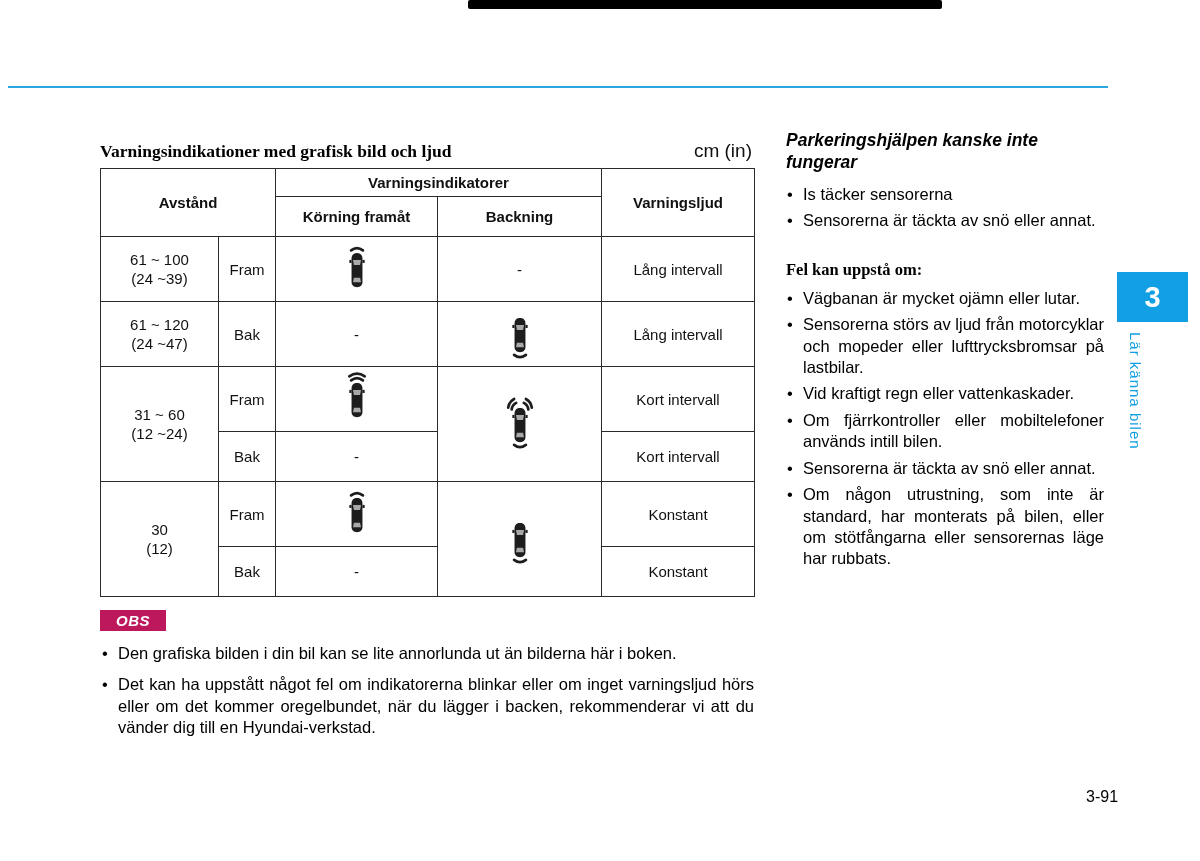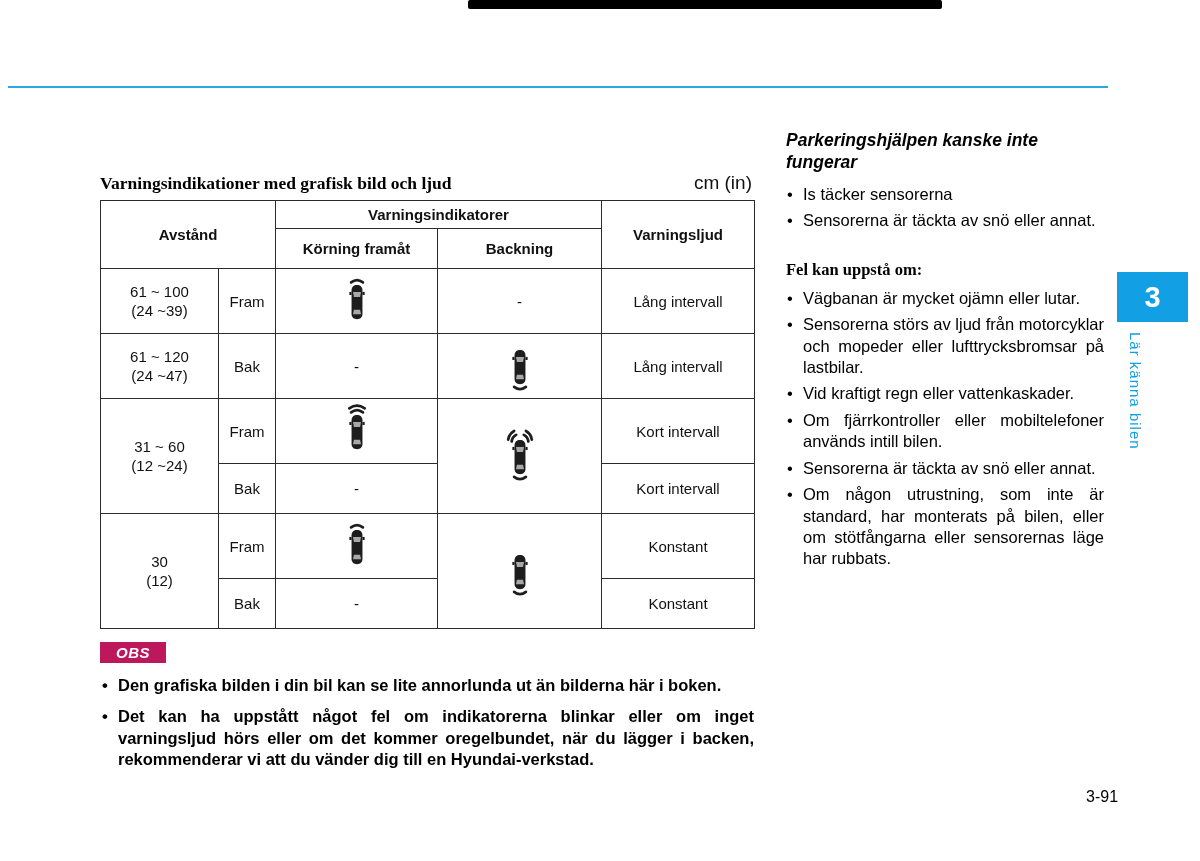--- a/index.html
+++ b/index.html
@@ -6,21 +6,21 @@
   html, body { background: #ffffff; }
   body {
     width: 1200px; height: 861px; position: relative; overflow: hidden;
     font-family: "Liberation Sans", sans-serif; color: #111;
   }
   .redaction-bar { position: absolute; left: 468px; top: 0; width: 474px; height: 9px; background: #000; border-radius: 2px; }
   .top-rule { position: absolute; left: 8px; top: 86px; width: 1100px; height: 2px; background: #2aa7df; }
 
   
   .main { position: absolute; left: 100px; top: 140px; width: 654px; }
-  .title-row { display: flex; justify-content: space-between; align-items: flex-end; margin-bottom: 6px; margin-top: 32px; }
+  .title-row { display: flex; justify-content: space-between; align-items: flex-end; margin-bottom: 6px; }
   .section-title { font-family: "Liberation Serif", serif; font-weight: bold; font-size: 17.5px; color: #000; }
   .unit-label { font-size: 19px; color: #111; padding-right: 2px; }
 
   table.ind-table { border-collapse: collapse; table-layout: fixed; width: 654px; }
   .ind-table th, .ind-table td {
     border: 1px solid #2b2b2b; text-align: center; vertical-align: middle;
     font-size: 15px; color: #111; padding: 2px 4px;
   }
   .ind-table thead th { font-weight: bold; }
   .ind-table tr.hrow1 th { height: 28px; }
@@ -31,21 +31,21 @@
   .car { display: inline-block; line-height: 0; }
 
   .obs-badge {
     display: inline-block; margin: 13px 0 12px 0; padding: 2px 16px;
     background: #be185d; color: #fff; font-style: italic; font-weight: bold;
     font-size: 15px; letter-spacing: 0.5px;
   }
   ul.note-list { list-style: none; }
   ul.note-list li {
     position: relative; padding-left: 18px; margin-bottom: 9px;
-    font-weight: bold; font-size: 16.5px; line-height: 1.32; color: #000; text-align: justify;
+    font-weight: normal; font-size: 16.5px; line-height: 1.32; color: #000; text-align: justify;
   }
   ul.note-list li::before { content: "\2022"; position: absolute; left: 2px; top: 0; }
 
   
   .rightcol { position: absolute; left: 786px; top: 130px; width: 318px; }
   .rightcol .col-title {
     font-style: italic; font-weight: bold; font-size: 17.5px; line-height: 1.25;
     color: #000; margin-bottom: 10px;
   }
   .rightcol h3 {

